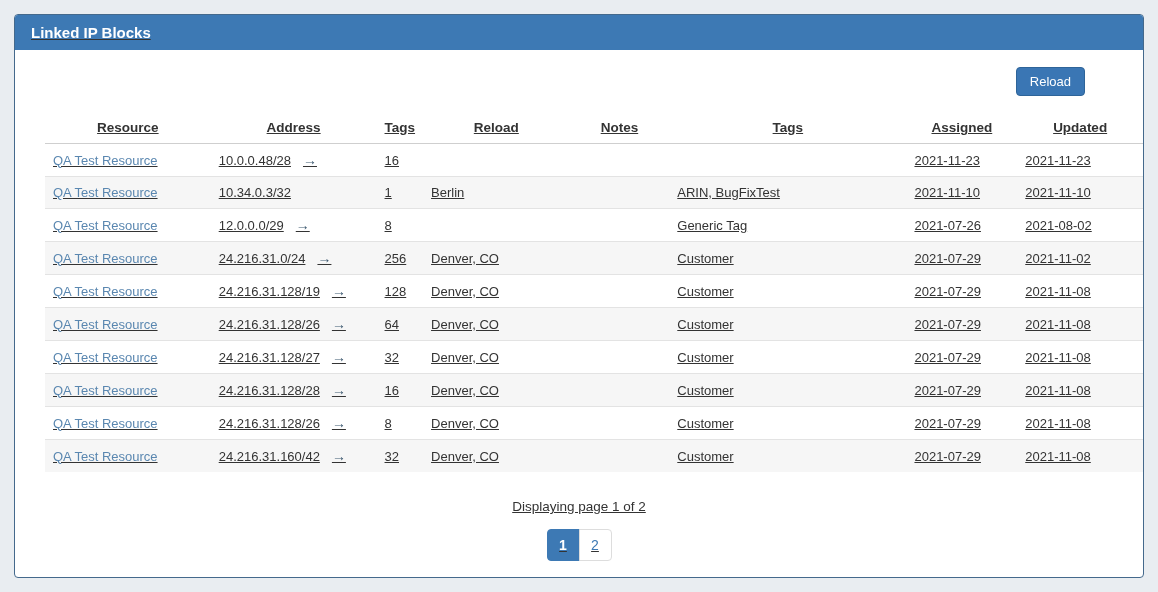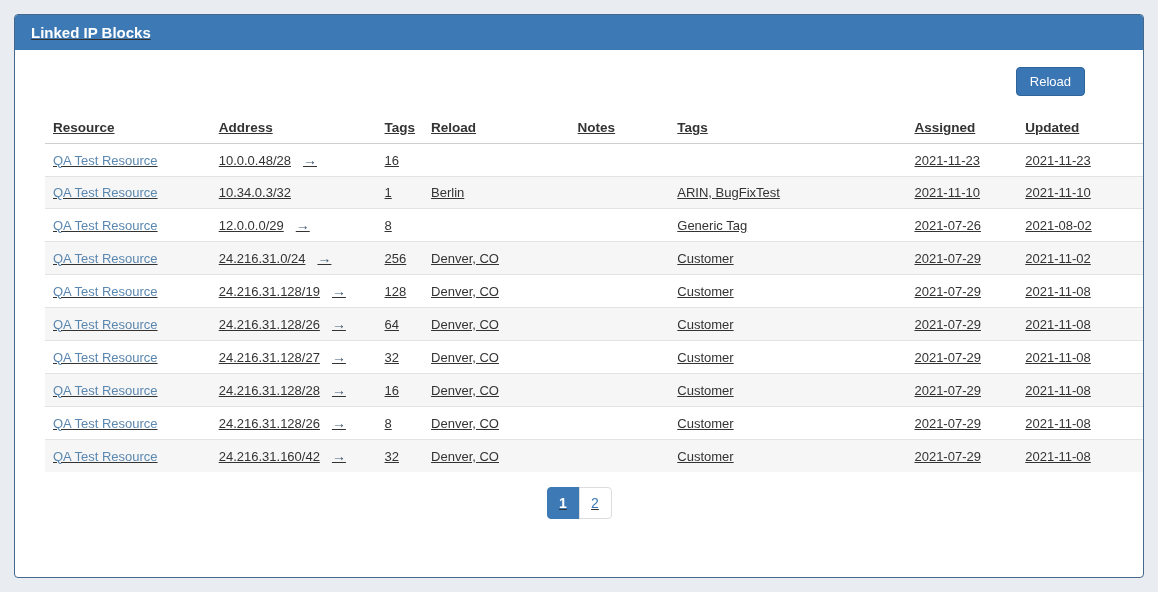--- a/index.html
+++ b/index.html
@@ -54,21 +54,21 @@
   }
   col.c-resource { width: 166px; }
   col.c-address  { width: 166px; }
   col.c-hosts    { width: 44px;  }
   col.c-region   { width: 147px; }
   col.c-notes    { width: 100px; }
   col.c-tags     { width: 238px; }
   col.c-assigned { width: 111px; }
   col.c-updated  { width: 126px; }
   th {
-    text-align: left;
+    text-align: center;
     font-size: 13.5px;
     font-weight: bold;
     color: #333;
     padding: 5px 8px 8px 8px;
     border-bottom: 1px solid #cfcfcf;
     white-space: nowrap;
   }
   td {
     padding: 8px 8px;
     border-top: 1px solid #e3e3e3;
@@ -251,18 +251,19 @@
             <td><span>24.216.31.160/42</span><span class="arrow-icon">→</span></td>
             <td>32</td>
             <td>Denver, CO</td>
             <td></td>
             <td>Customer</td>
             <td>2021-07-29</td>
             <td>2021-11-08</td>
           </tr>
         </tbody>
     </table>
+    <div class="paging-status">Displaying page 1 of 2</div>
     <div class="pagination">
         <a class="page-btn active">1</a>
         <a class="page-btn">2</a>
       </div>
   </div>
 </div>
 
 </body></html>

